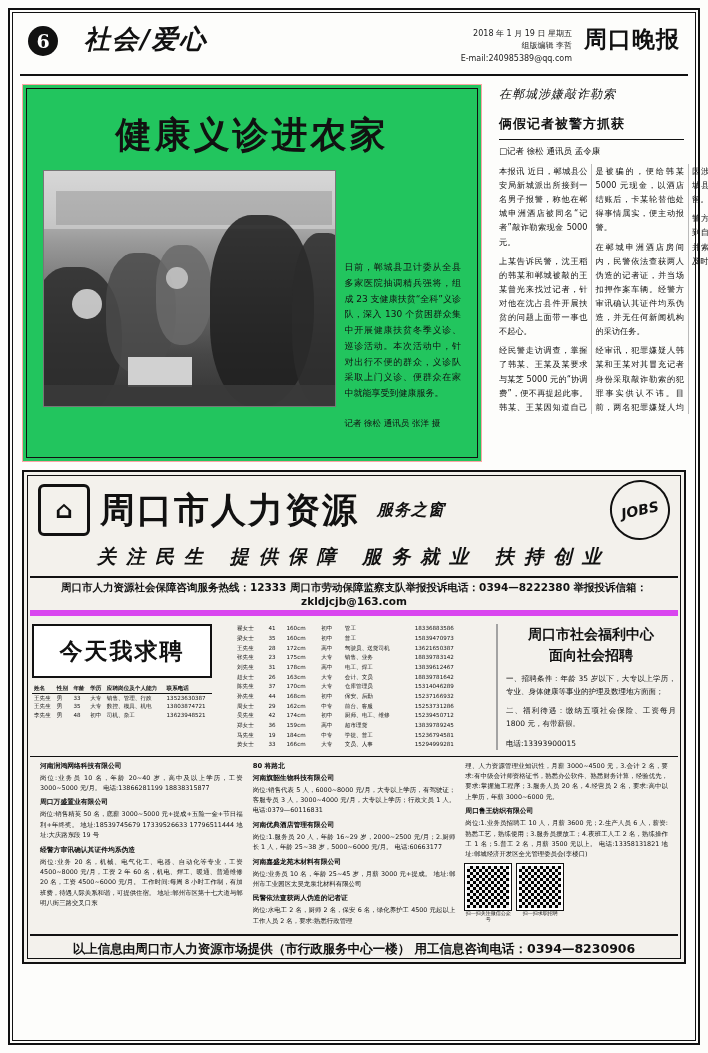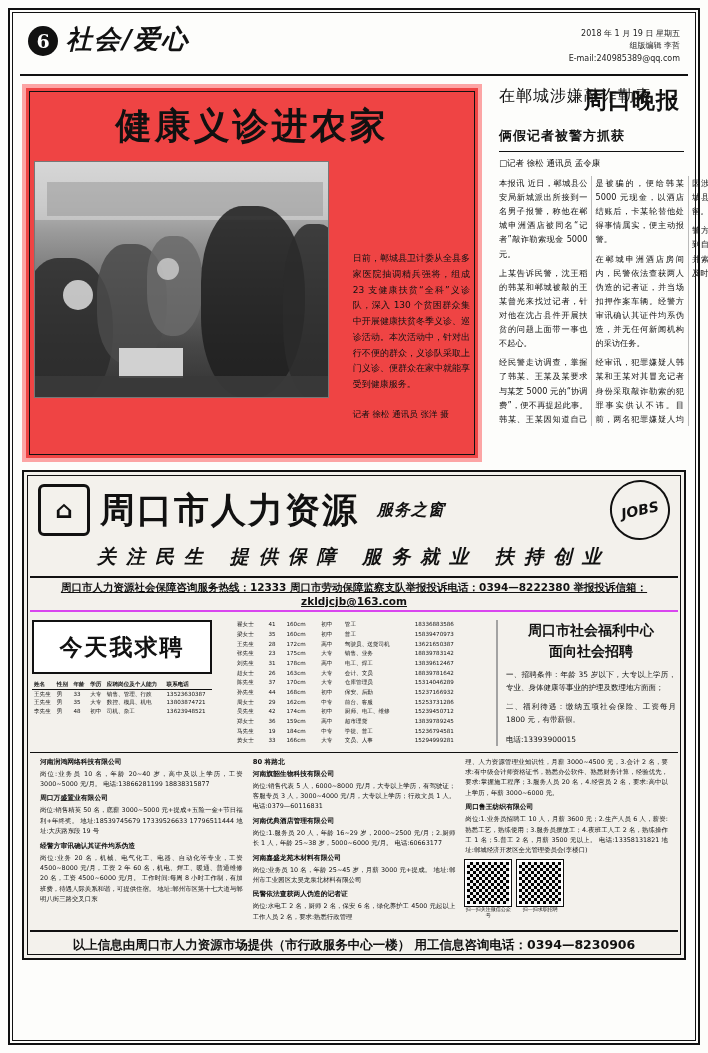--- a/index.html
+++ b/index.html
@@ -37,61 +37,61 @@
   }
   .pagenum{
     width:30px;height:30px;border-radius:50%;
     background:#111;color:#fff;
     display:flex;align-items:center;justify-content:center;
     font-size:19px;font-weight:bold;font-family:"DejaVu Serif","Liberation Serif",serif;
     margin-top:4px;
   }
   .section-title{
     font-size:26px;font-weight:bold;letter-spacing:2px;
-    margin-left:8px;margin-top:0px;
+    margin-left:26px;margin-top:0px;
     font-family:"DejaVu Serif","Liberation Serif",serif;
     font-style:italic;
   }
   .mast-right{
-    margin-left:auto;display:flex;align-items:flex-end;gap:18px;flex-direction:column;
+    margin-left:auto;display:flex;align-items:flex-start;gap:12px;
   }
   .mast-meta{
     text-align:right;font-size:8px;line-height:1.55;color:#222;padding-top:6px;
   }
   .paper-logo{
     font-size:23px;font-weight:bold;letter-spacing:1px;
     font-family:"DejaVu Serif","Liberation Serif",serif;
     padding-top:2px;
   }
 
   
   .top-block{
     display:flex;gap:10px;
     margin:8px 6px 0 6px;
     height:378px;
   }
   .left-story{
     width:460px;
-    border:4px solid #fca5a5;
-    padding:2px;
+    border:1px solid #fca5a5;
+    padding:14px;
     box-sizing:border-box;
     position:relative;
-    background:#ef4444;
+    background:#22c55e;
   }
   .left-story:before{
     content:"";position:absolute;left:3px;top:3px;right:3px;bottom:3px;
     border:1px solid #111;pointer-events:none;
   }
   .headline-main{
     text-align:center;
     font-size:36px;font-weight:bold;letter-spacing:3px;
     font-family:"DejaVu Serif","Liberation Serif",serif;
     margin:12px 0 10px 0;
   }
-  .story-body{display:flex;gap:24px;padding:0 6px 4px 6px;}
+  .story-body{display:flex;gap:8px;padding:0 6px 4px 6px;}
   .photo{
     width:300px;height:235px;
     background:
       linear-gradient(180deg,#cfcfcf 0%,#b6b6b6 18%,#9a9a9a 30%,#7d7d7d 46%,#606060 62%,#474747 78%,#333 100%);
     position:relative;overflow:hidden;border:1px solid #777;
   }
   .photo .blob{position:absolute;border-radius:40% 45% 50% 42%;background:#2c2c2c;opacity:.85;}
   .photo .lite{position:absolute;background:#ddd;opacity:.75;}
   .photo .mid{position:absolute;background:#8d8d8d;opacity:.8;}
   .caption-col{
@@ -99,21 +99,21 @@
     padding-top:90px;
   }
   .caption-sign{text-align:left;font-size:8.5px;margin-top:14px;}
 
   .right-story{
     flex:1;
     padding:2px 2px 0 6px;
     box-sizing:border-box;
     border-left:1px dashed transparent;
   }
-  .kicker{font-size:16px;letter-spacing:1px;margin-bottom:20px;font-family:"DejaVu Serif","Liberation Serif",serif;}
+  .kicker{font-size:12px;letter-spacing:1px;margin-bottom:12px;font-family:"DejaVu Serif","Liberation Serif",serif;font-style:italic;}
   .headline-sub{
     font-size:13px;font-weight:bold;letter-spacing:1px;
     font-family:"DejaVu Serif","Liberation Serif",serif;
     border-bottom:1px solid #111;padding-bottom:6px;margin-bottom:6px;
   }
   .byline{font-size:8.5px;margin-bottom:6px;}
   .news-cols{
     column-count:2;column-gap:8px;column-rule:1px solid #bbb;
     font-size:8.2px;line-height:1.72;text-align:justify;
     height:250px;
@@ -152,22 +152,22 @@
     display:flex;align-items:center;justify-content:center;
     font-size:14px;font-weight:bold;font-style:italic;transform:rotate(-12deg);
   }
   .ad-slogan{
     text-align:center;font-size:19px;letter-spacing:10px;font-weight:bold;
     font-family:"DejaVu Serif","Liberation Serif",serif;font-style:italic;
     padding:2px 0 4px 0;
   }
   .ad-hotline{
     text-align:center;font-size:10.5px;font-weight:bold;
-    border-top:2px solid #111;border-bottom:2px solid #d946ef;
-    padding:3px 4px;margin:2px 6px;text-decoration:underline;
+    border-top:2px solid #111;border-bottom:6px solid #d946ef;
+    padding:3px 4px;margin:2px 6px;
   }
 
   
   .mid-wrap{display:flex;gap:22px;padding:6px 8px 4px 8px;}
   .job-banner{
     width:180px;
   }
   .job-banner-img{
     border:2px solid #111;background:#fff;
     height:50px;display:flex;align-items:center;justify-content:center;

